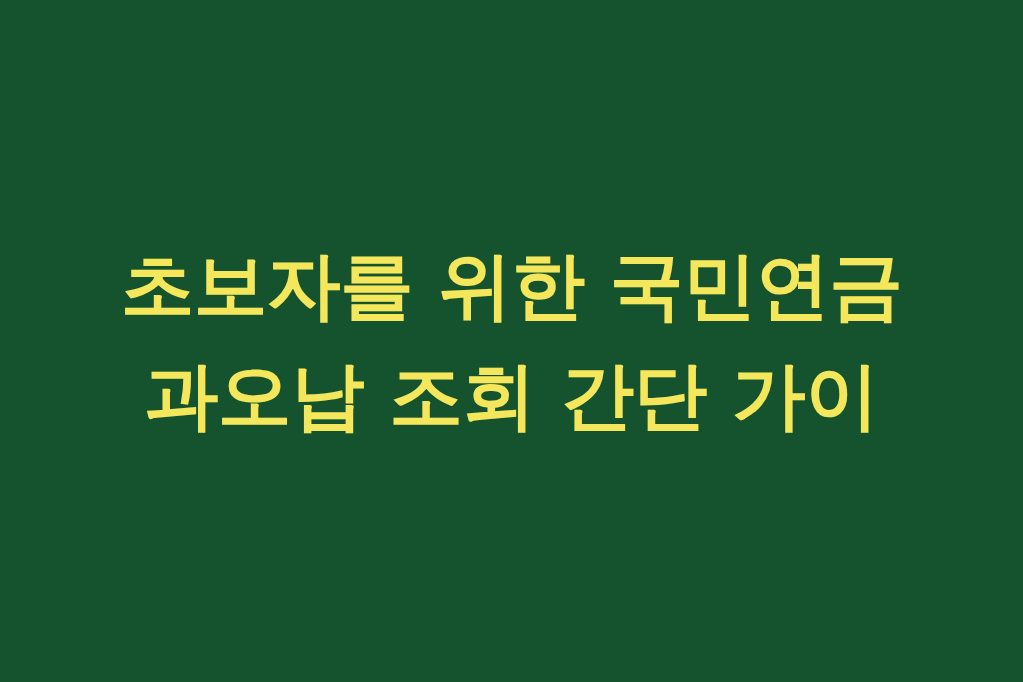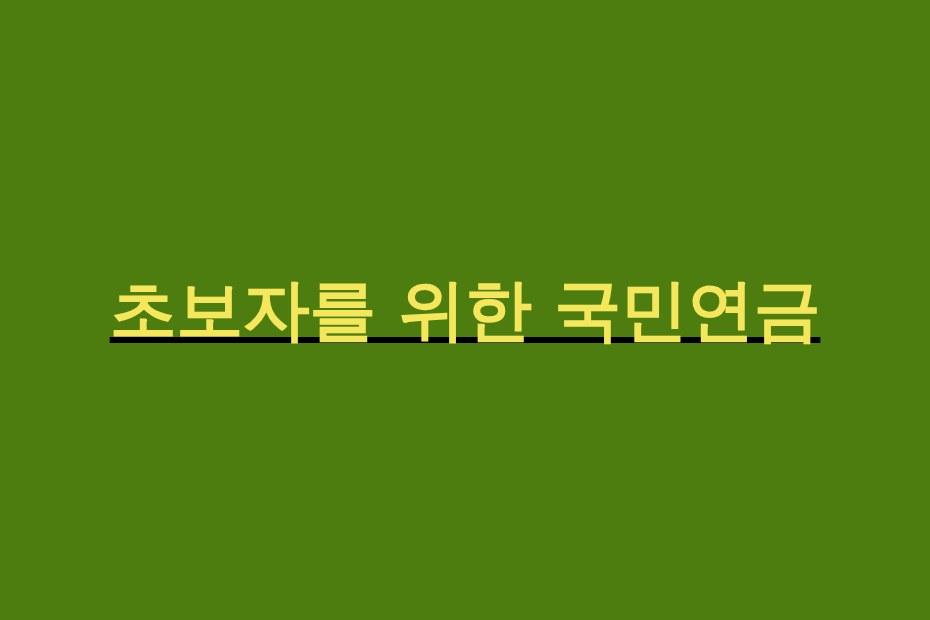--- a/index.html
+++ b/index.html
@@ -39,17 +39,18 @@
     line-height: 100px;
     font-weight: 700;
     letter-spacing: -0.5px;
     white-space: nowrap;
     text-rendering: optimizeLegibility;
   }
 </style>
 </head>
 <body>
 
-<div class="canvas" style="background-color: #4d7c0f; text-decoration: underline;">
+<div class="canvas" style="background-color: #14532d;">
   <div class="title-block">
     <span class="title-line" style="color: rgb(245, 231, 92);">초보자를 위한 국민연금</span>
+    <span class="title-line" style="color: rgb(245, 231, 92);">과오납 조회 간단 가이</span>
   </div>
 </div>
 
 </body></html>

